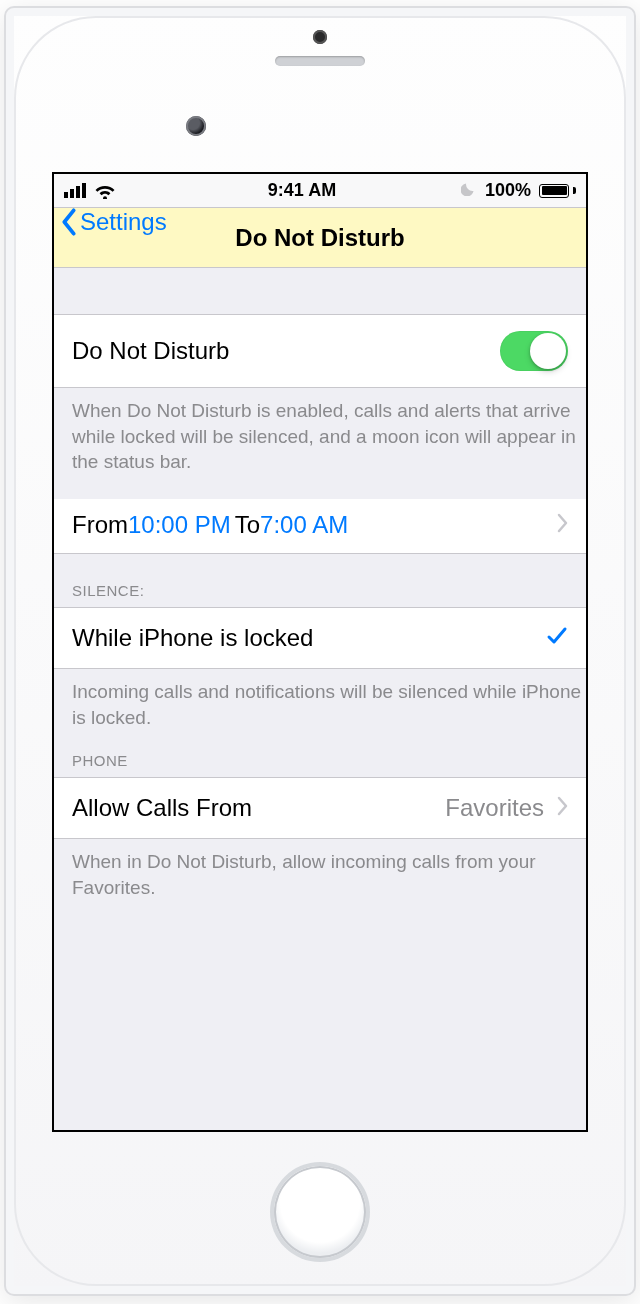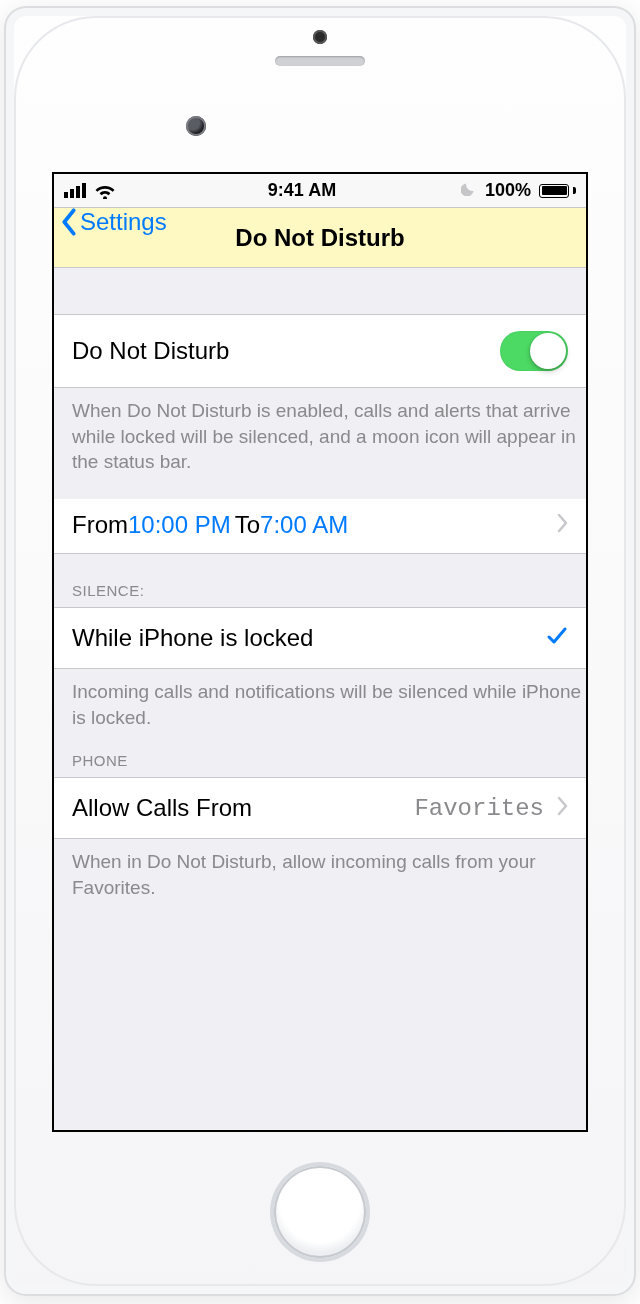--- a/index.html
+++ b/index.html
@@ -24,21 +24,21 @@
     align-items:flex-start;
     justify-content:center;
   }
 
   
   .phone{
     position:relative;
     width:632px;
     height:1290px;
     margin:6px auto 0 auto;
-    border-radius:22px;
+    border-radius:10px;
     background:linear-gradient(180deg,#fefefe,#f5f5f7);
     box-shadow:
       inset 0 0 0 2px #dcdde0,
       inset 0 0 0 10px #f5f6f8,
       0 6px 30px rgba(0,0,0,.10);
   }
   .phone::before{
     content:"";
     position:absolute;
     inset:10px;
@@ -157,21 +157,21 @@
     background:#fff;
     border-top:1px solid var(--sep);
     border-bottom:1px solid var(--sep);
     padding:16px 18px;
     display:flex;align-items:center;
     font-size:24px;
     color:var(--black);
   }
   .cell + .cell{border-top:0;}
   .cell .label{flex:1;}
-  .cell .value{color:var(--link);font-size:24px;text-align:right;font-family:Liberation Mono, monospace;}
+  .cell .value{color:var(--link);font-size:24px;text-align:right;}
   .cell .value.muted{color:var(--sec);}
   .cell .chev{margin-left:12px;color:var(--chev);}
 
   .switch{
     width:68px;height:40px;border-radius:20px;
     background:var(--green);
     position:relative;
     box-shadow:inset 0 0 0 1px rgba(0,0,0,.04);
     flex:0 0 auto;
   }

